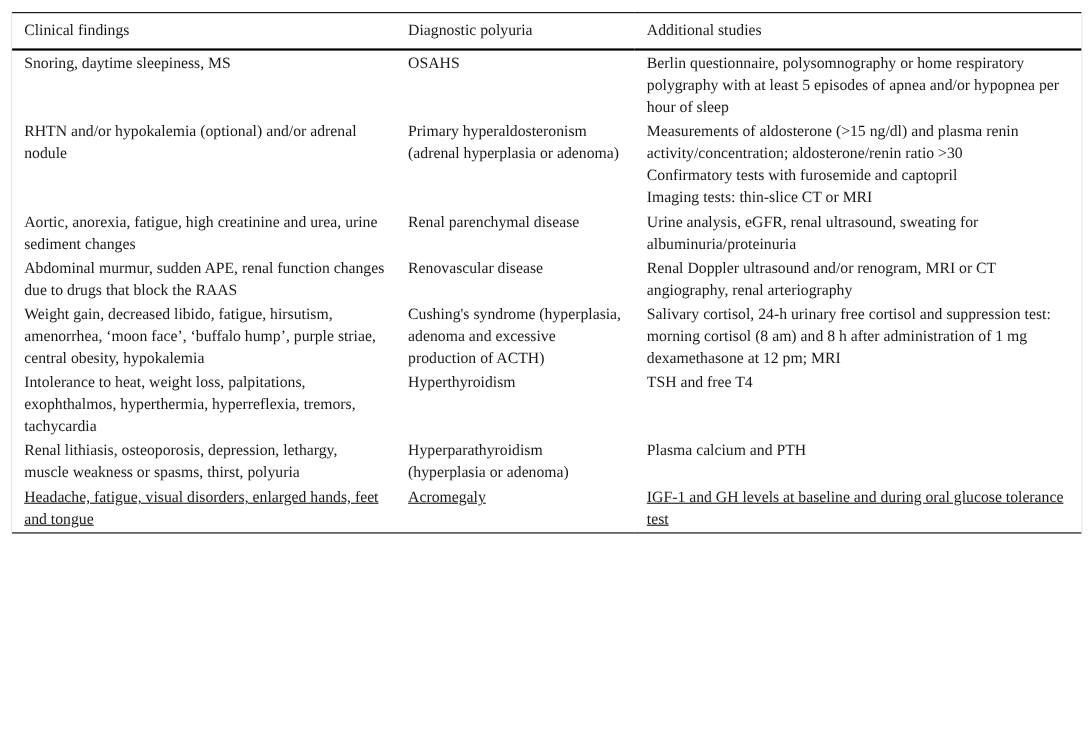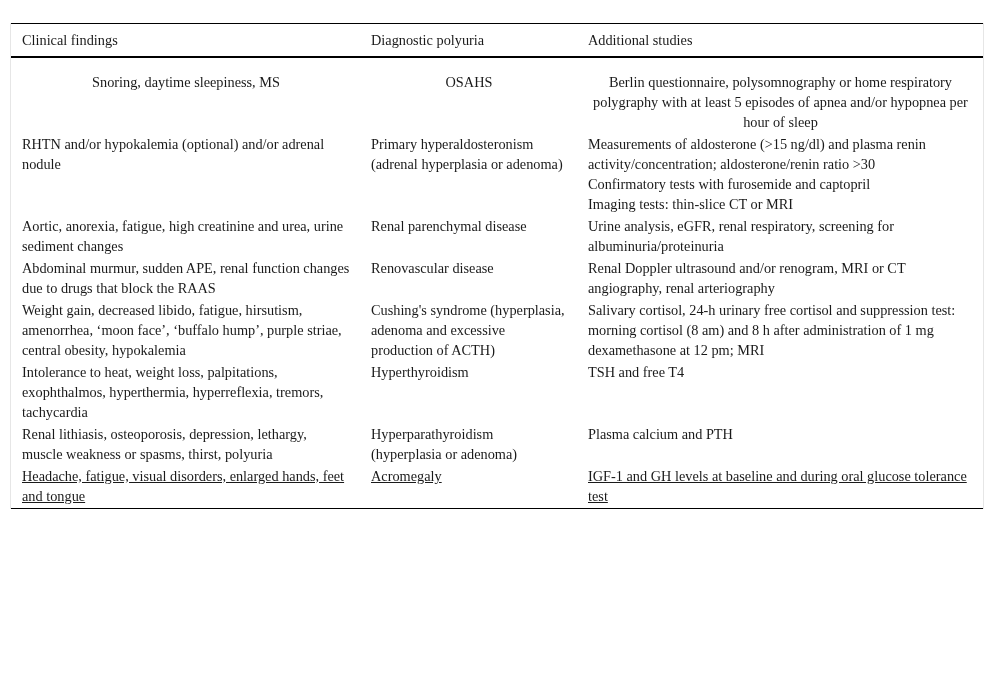--- a/index.html
+++ b/index.html
@@ -11,21 +11,21 @@
       width: 992px;
       height: 683px;
       position: relative;
       overflow: hidden;
       font-family: "Liberation Serif", "DejaVu Serif", serif;
       color: #1a1a1a;
     }
     .frame {
       position: absolute;
       left: 10px;
-      top: 23px;
+      top: 11px;
       width: 972px;
       border-left: 1px solid #e6e6e6;
       border-right: 1px solid #e6e6e6;
     }
     table {
       width: 972px;
       border-collapse: collapse;
       table-layout: fixed;
       font-size: 14.3px;
       line-height: 20px;
@@ -35,21 +35,21 @@
       font-weight: normal;
       padding: 6px 10px 6px 11px;
       border-top: 1px solid #000;
       border-bottom: 2px solid #000;
       vertical-align: top;
     }
     tbody td {
       padding: 1px 10px 1px 11px;
       vertical-align: top;
     }
-    tbody tr:first-child td { padding-top: 14px; text-align: center; }
+    tbody tr:first-child td { padding-top: 2px; }
     tbody tr:last-child td {
       border-bottom: 1.5px solid #000;
       padding-bottom: 2px;
       text-decoration: underline;
     }
     col.c1 { width: 349px; }
     col.c2 { width: 217px; }
     col.c3 { width: 406px; }
     .line { display: block; }
   </style>
@@ -84,21 +84,21 @@
           <td>
             <span class="line">Measurements of aldosterone (&gt;15 ng/dl) and plasma renin activity/concentration; aldosterone/renin ratio &gt;30</span>
             <span class="line">Confirmatory tests with furosemide and captopril</span>
             <span class="line">Imaging tests: thin-slice CT or MRI</span>
           </td>
         </tr>
         <tr>
           <td>Aortic, anorexia, fatigue, high creatinine and urea, urine sediment changes</td>
           <td>Renal parenchymal disease</td>
           <td>
-            <span class="line">Urine analysis, eGFR, renal respiratory, screening for albuminuria/proteinuria</span>
+            <span class="line">Urine analysis, eGFR, renal ultrasound, sweating for albuminuria/proteinuria</span>
           </td>
         </tr>
         <tr>
           <td>Abdominal murmur, sudden APE, renal function changes due to drugs that block the RAAS</td>
           <td>Renovascular disease</td>
           <td>
             <span class="line">Renal Doppler ultrasound and/or renogram, MRI or CT angiography, renal arteriography</span>
           </td>
         </tr>
         <tr>

